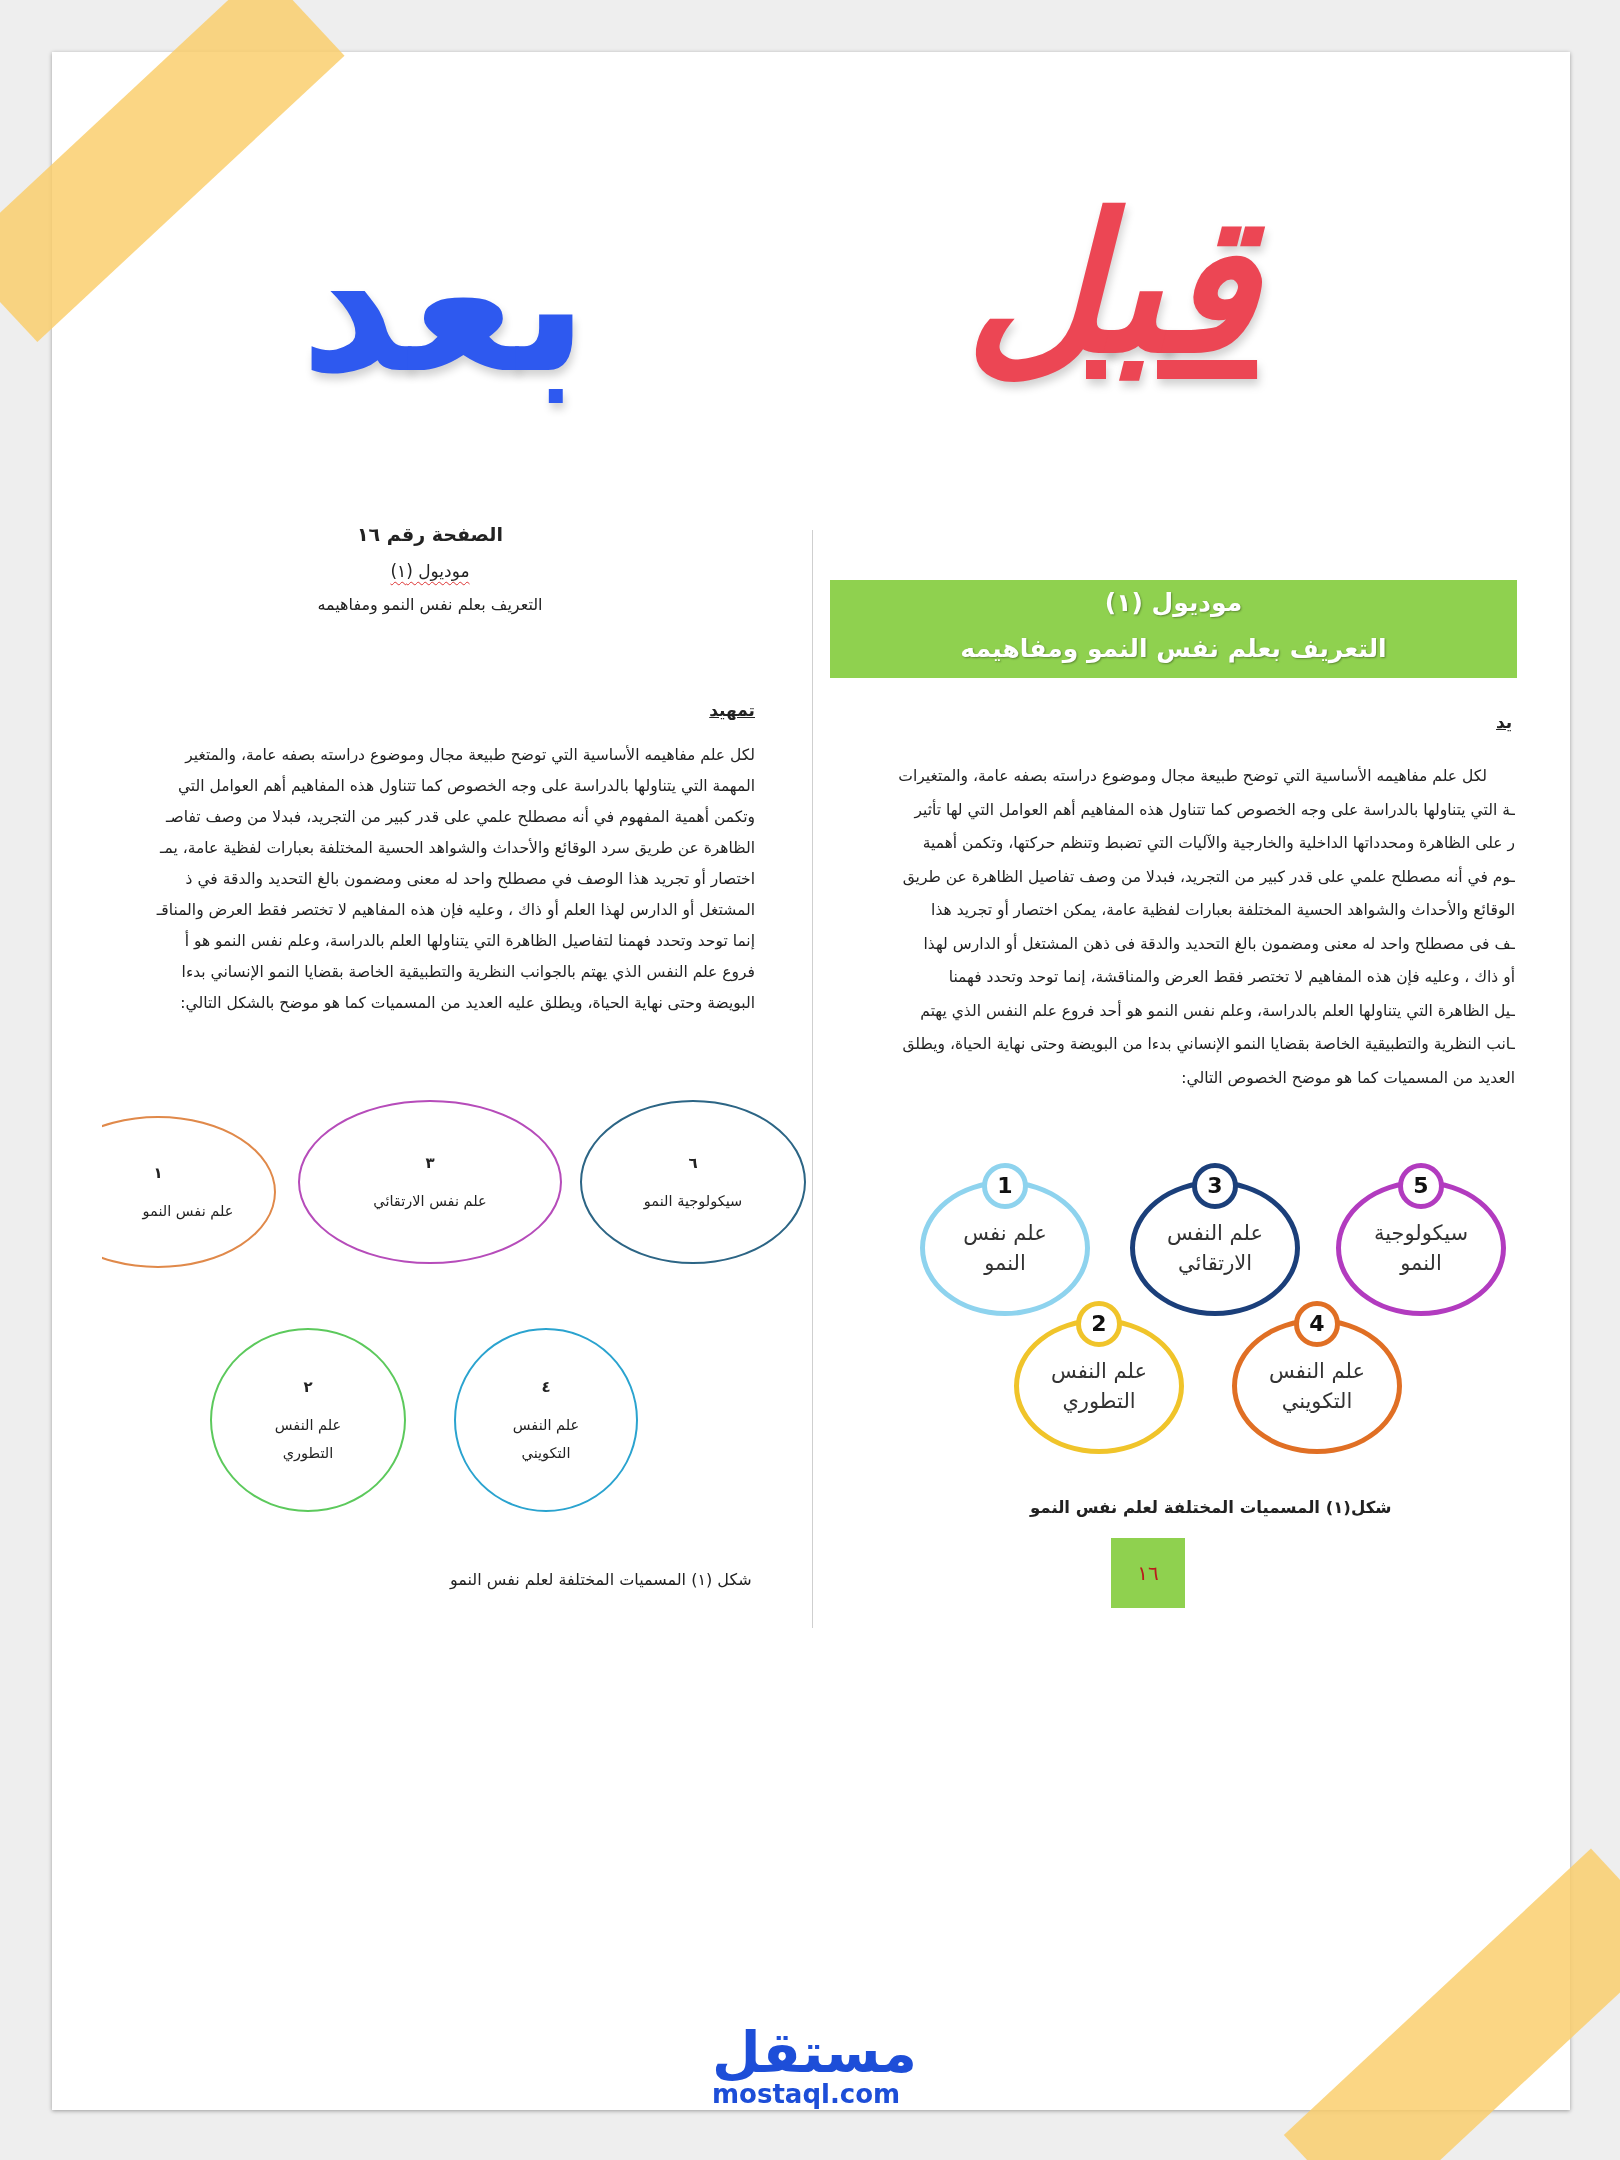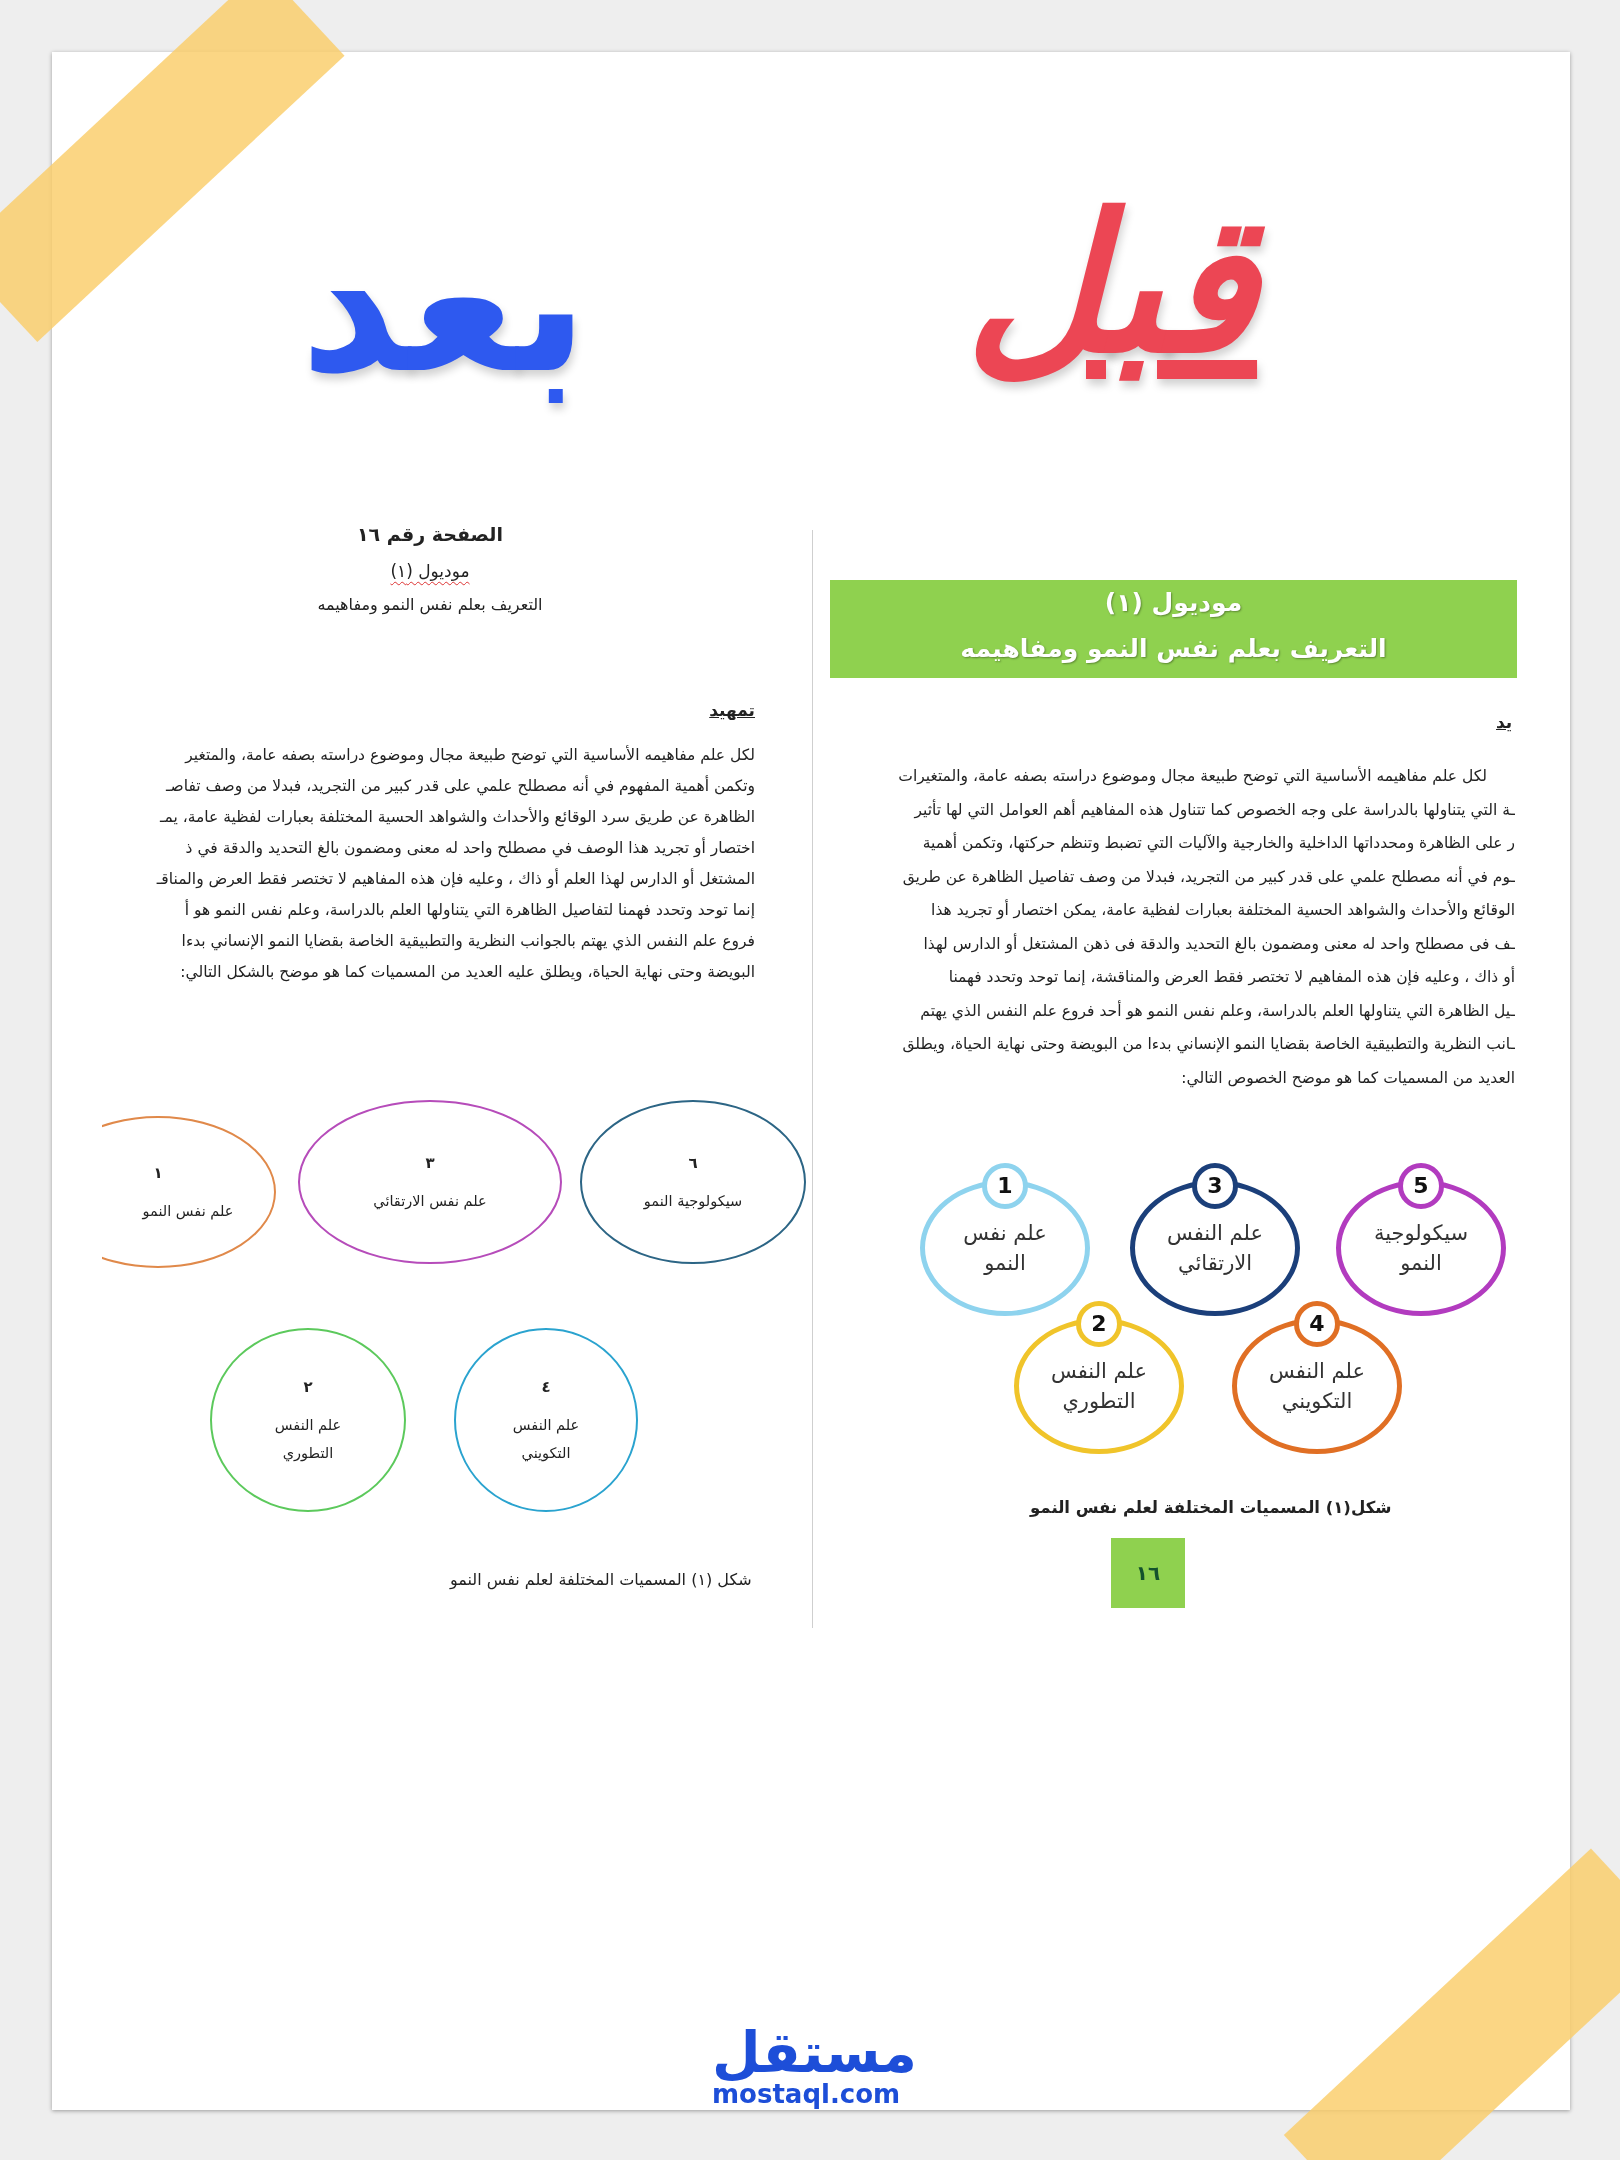--- a/index.html
+++ b/index.html
@@ -56,21 +56,21 @@
 
   .circ { position:absolute; border:5px solid; border-radius:50%; display:flex; flex-direction:column; align-items:center; justify-content:center; text-align:center; direction:rtl; font-size:21px; line-height:30px; color:#333; background:#fff; }
   .circ .badge {
     position:absolute; top:-22px; left:50%; transform:translateX(-50%); width:36px; height:36px;
     border:5px solid; border-radius:50%; background:#fff; color:#111; font-weight:bold; font-size:22px;
     line-height:36px; text-align:center; font-family:"DejaVu Sans", sans-serif;
   }
   .before-caption { position:absolute; left:1030px; top:1480px; direction:rtl; font-weight:bold; font-size:16.5px;margin-top:18px; }
   .page-badge {
     position:absolute; left:1111px; top:1538px; width:74px; height:70px; background:#8fd14f;
-    display:flex; align-items:center; justify-content:center; font-size:20px; color:#14532d;font-weight:bold;
+    display:flex; align-items:center; justify-content:center; font-size:20px; color:#b91c1c;
   }
 
   .watermark { position:absolute; left:712px; top:2025px; width:200px; text-align:left; color:#1d4ed8; z-index:3; }
   .wm-ar { font-weight:bold; font-size:56px; line-height:56px; }
   .wm-en { font-size:26px; line-height:26px; font-weight:bold; }
 </style>
 </head>
 <body>
 
 <div class="sheet"></div>
@@ -83,20 +83,21 @@
 
 <div class="divider"></div>
 
 <div class="after">
   <div class="after-page-no">الصفحة رقم ١٦</div>
   <div class="after-module">موديول (١)</div>
   <div class="after-subtitle">التعريف بعلم نفس النمو ومفاهيمه</div>
   <div class="after-heading">تمهيد</div>
   <div class="after-body">
     <div>لكل علم مفاهيمه الأساسية التي توضح طبيعة مجال وموضوع دراسته بصفه عامة، والمتغير</div>
+    <div>المهمة التي يتناولها بالدراسة على وجه الخصوص كما تتناول هذه المفاهيم أهم العوامل التي</div>
     <div>وتكمن أهمية المفهوم في أنه مصطلح علمي على قدر كبير من التجريد، فبدلا من وصف تفاصـ</div>
     <div>الظاهرة عن طريق سرد الوقائع والأحداث والشواهد الحسية المختلفة بعبارات لفظية عامة، يمـ</div>
     <div>اختصار أو تجريد هذا الوصف في مصطلح واحد له معنى ومضمون بالغ التحديد والدقة في ذ</div>
     <div>المشتغل أو الدارس لهذا العلم أو ذاك ، وعليه فإن هذه المفاهيم لا تختصر فقط العرض والمناقـ</div>
     <div>إنما توحد وتحدد فهمنا لتفاصيل الظاهرة التي يتناولها العلم بالدراسة، وعلم نفس النمو هو أ</div>
     <div>فروع علم النفس الذي يهتم بالجوانب النظرية والتطبيقية الخاصة بقضايا النمو الإنساني بدءا</div>
     <div>البويضة وحتى نهاية الحياة، ويطلق عليه العديد من المسميات كما هو موضح بالشكل التالي:</div>
   </div>
 </div>
 

